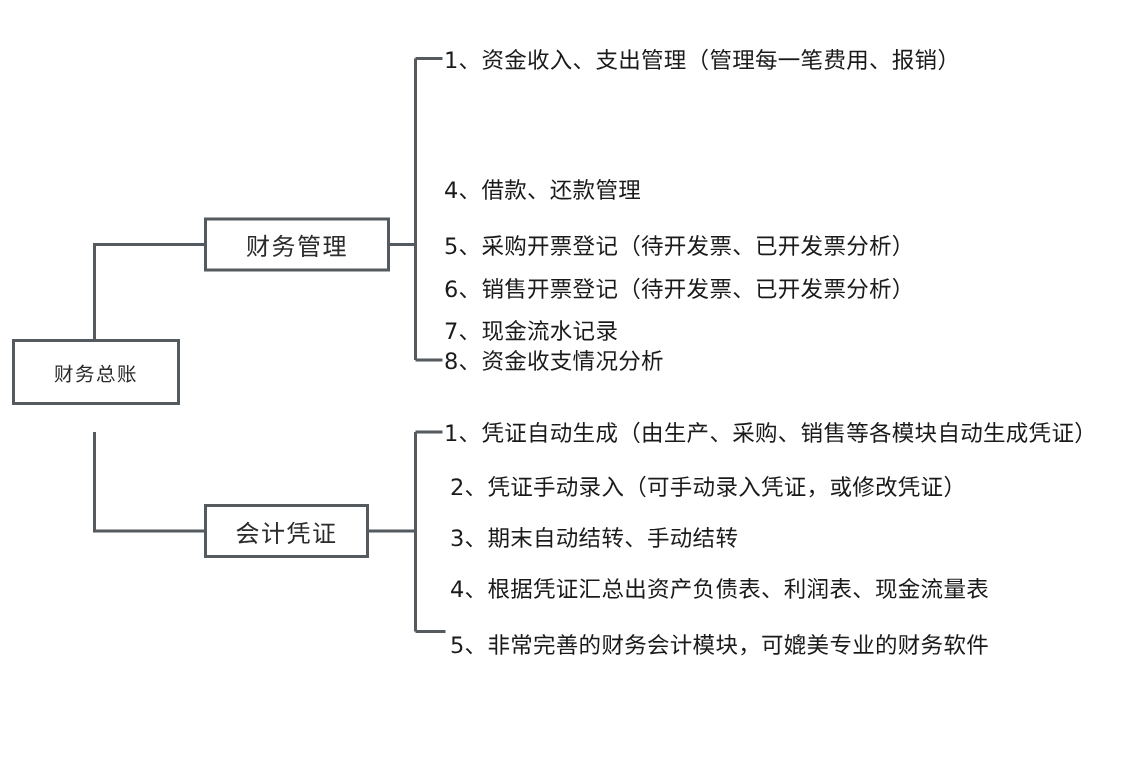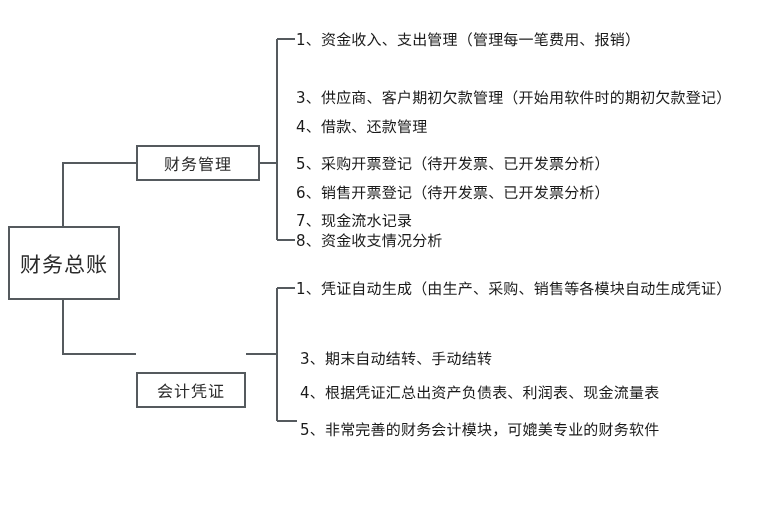--- a/index.html
+++ b/index.html
@@ -38,37 +38,36 @@
     align-items: center;
     justify-content: center;
     color: #2b2b2b;
     letter-spacing: 1px;
     white-space: nowrap;
   }
   #node-root-box {
     left: 8px;
     top: 226px;
     width: 112px;
-    height: 74px;
-    font-size: 21px;
+    height: 44px;
+    font-size: 13px;
   }
   #node-branch-finance-box {
     left: 136px;
     top: 145px;
     width: 124px;
     height: 36px;
     font-size: 16px;
   }
   #node-branch-voucher-box {
     left: 136px;
     top: 336px;
     width: 110px;
     height: 36px;
     font-size: 16px;
-    margin-top: 36px;
   }
   .leaf-item {
     position: absolute;
     left: 296px;
     font-size: 15px;
     line-height: 18px;
     color: #1a1a1a;
     white-space: nowrap;
     letter-spacing: 0.2px;
   }
@@ -110,25 +109,25 @@
 
   <div class="node-box" id="node-branch-finance-box">
     <span>财务管理</span>
   </div>
 
   <div class="node-box" id="node-branch-voucher-box">
     <span>会计凭证</span>
   </div>
 
   <div class="leaf-item" style="top:31px">1、资金收入、支出管理（管理每一笔费用、报销）</div>
-  <div class="leaf-item" style="top:89px">3、供应商、客户期初欠款管理（开始用软件时的期初欠款登记）</div>
   <div class="leaf-item" style="top:118px">4、借款、还款管理</div>
   <div class="leaf-item" style="top:155px">5、采购开票登记（待开发票、已开发票分析）</div>
   <div class="leaf-item" style="top:184px">6、销售开票登记（待开发票、已开发票分析）</div>
   <div class="leaf-item" style="top:212px">7、现金流水记录</div>
   <div class="leaf-item" style="top:232px">8、资金收支情况分析</div>
 
   <div class="leaf-item" style="top:280px">1、凭证自动生成（由生产、采购、销售等各模块自动生成凭证）</div>
+  <div class="leaf-item leaf-indent" style="top:316px">2、凭证手动录入（可手动录入凭证，或修改凭证）</div>
   <div class="leaf-item leaf-indent" style="top:350px">3、期末自动结转、手动结转</div>
   <div class="leaf-item leaf-indent" style="top:384px">4、根据凭证汇总出资产负债表、利润表、现金流量表</div>
   <div class="leaf-item leaf-indent" style="top:421px">5、非常完善的财务会计模块，可媲美专业的财务软件</div>
 
 </div>
 
 </body></html>

